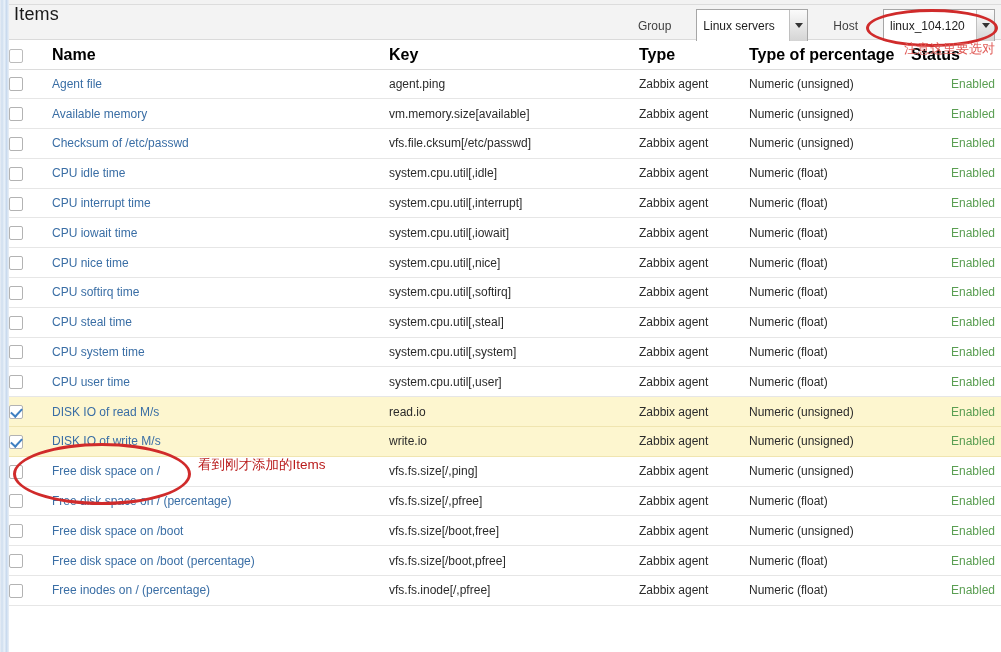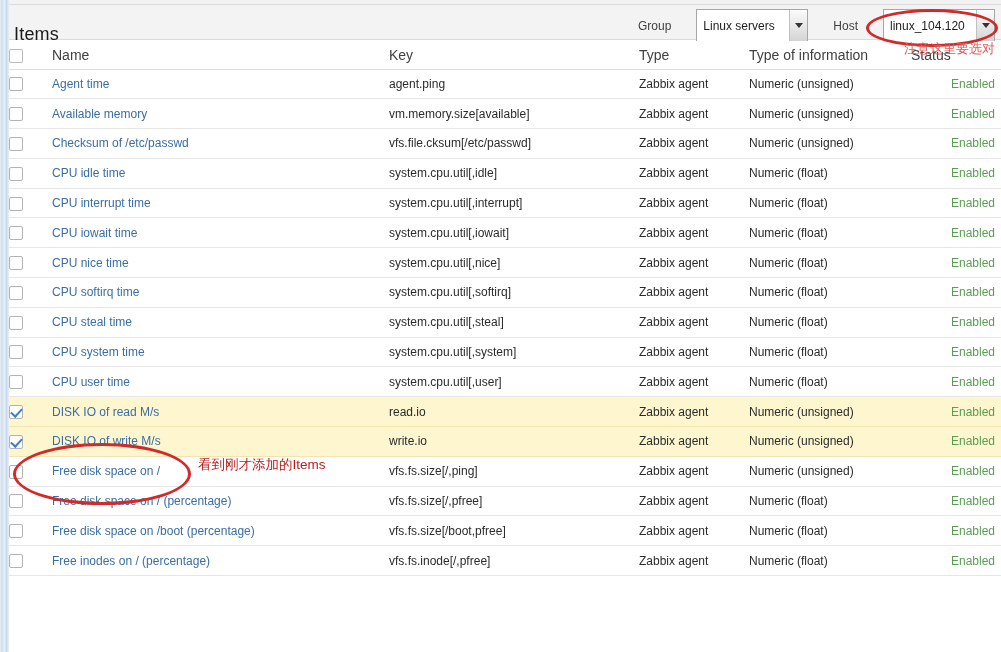--- a/index.html
+++ b/index.html
@@ -39,21 +39,21 @@
   
   .header-band {
     position: absolute;
     left: 9px; top: 5px;
     width: 992px; height: 35px;
     background: #f3f3f3;
     border-bottom: 1px solid #dadada;
   }
   .page-title {
     position: absolute;
-    left: 14px; top: 24px;
+    left: 14px; top: 4px;
     font-size: 18px;
     color: #1a1a1a;
     letter-spacing: 0.2px;
   }
 
   
   .filter-bar {
     position: absolute;
     right: 6px; top: 9px;
     display: flex;
@@ -118,23 +118,23 @@
   
   .tbl {
     position: absolute;
     left: 9px; top: 41px;
     width: 992px;
     border-collapse: collapse;
     table-layout: fixed;
     font-size: 12px;
   }
   .tbl th {
-    font-weight: normal;
-    color: #404040;
-    font-size: 14px;
+    font-weight: bold;
+    color: #000000;
+    font-size: 16px;
     text-align: left;
     height: 28px;
     padding: 0;
     background: #ffffff;
     border-bottom: 1px solid #dcdcdc;
     vertical-align: middle;
   }
   .tbl td {
     height: 29.8px;
     padding: 0;
@@ -229,28 +229,28 @@
         <col class="c-stat">
     </colgroup>
     <thead>
       <tr>
         <th class="th-chk">
           <span class="cbox header"></span>
         </th>
         <th class="th-name">Name</th>
         <th class="th-key">Key</th>
         <th class="th-type">Type</th>
-        <th class="th-toi">Type of information</th>
+        <th class="th-toi">Type of percentage</th>
         <th class="th-stat">Status</th>
       </tr>
     </thead>
     <tbody id="tbody">
         <tr>
           <td class="td-chk"><span class="cbox"></span></td>
-          <td class="td-name"><a class="item-link">Agent time</a></td>
+          <td class="td-name"><a class="item-link">Agent file</a></td>
           <td class="td-key"><span class="key-cell">agent.ping</span></td>
           <td class="td-type"><span class="type-cell">Zabbix agent</span></td>
           <td class="td-toi"><span class="toi-cell">Numeric (unsigned)</span></td>
           <td class="td-stat"><span class="status-enabled">Enabled</span></td>
         </tr>
         <tr>
           <td class="td-chk"><span class="cbox"></span></td>
           <td class="td-name"><a class="item-link">Available memory</a></td>
           <td class="td-key"><span class="key-cell">vm.memory.size[available]</span></td>
           <td class="td-type"><span class="type-cell">Zabbix agent</span></td>
@@ -356,20 +356,28 @@
         <tr>
           <td class="td-chk"><span class="cbox"></span></td>
           <td class="td-name"><a class="item-link">Free disk space on / (percentage)</a></td>
           <td class="td-key"><span class="key-cell">vfs.fs.size[/,pfree]</span></td>
           <td class="td-type"><span class="type-cell">Zabbix agent</span></td>
           <td class="td-toi"><span class="toi-cell">Numeric (float)</span></td>
           <td class="td-stat"><span class="status-enabled">Enabled</span></td>
         </tr>
         <tr>
           <td class="td-chk"><span class="cbox"></span></td>
+          <td class="td-name"><a class="item-link">Free disk space on /boot</a></td>
+          <td class="td-key"><span class="key-cell">vfs.fs.size[/boot,free]</span></td>
+          <td class="td-type"><span class="type-cell">Zabbix agent</span></td>
+          <td class="td-toi"><span class="toi-cell">Numeric (unsigned)</span></td>
+          <td class="td-stat"><span class="status-enabled">Enabled</span></td>
+        </tr>
+        <tr>
+          <td class="td-chk"><span class="cbox"></span></td>
           <td class="td-name"><a class="item-link">Free disk space on /boot (percentage)</a></td>
           <td class="td-key"><span class="key-cell">vfs.fs.size[/boot,pfree]</span></td>
           <td class="td-type"><span class="type-cell">Zabbix agent</span></td>
           <td class="td-toi"><span class="toi-cell">Numeric (float)</span></td>
           <td class="td-stat"><span class="status-enabled">Enabled</span></td>
         </tr>
         <tr>
           <td class="td-chk"><span class="cbox"></span></td>
           <td class="td-name"><a class="item-link">Free inodes on / (percentage)</a></td>
           <td class="td-key"><span class="key-cell">vfs.fs.inode[/,pfree]</span></td>

